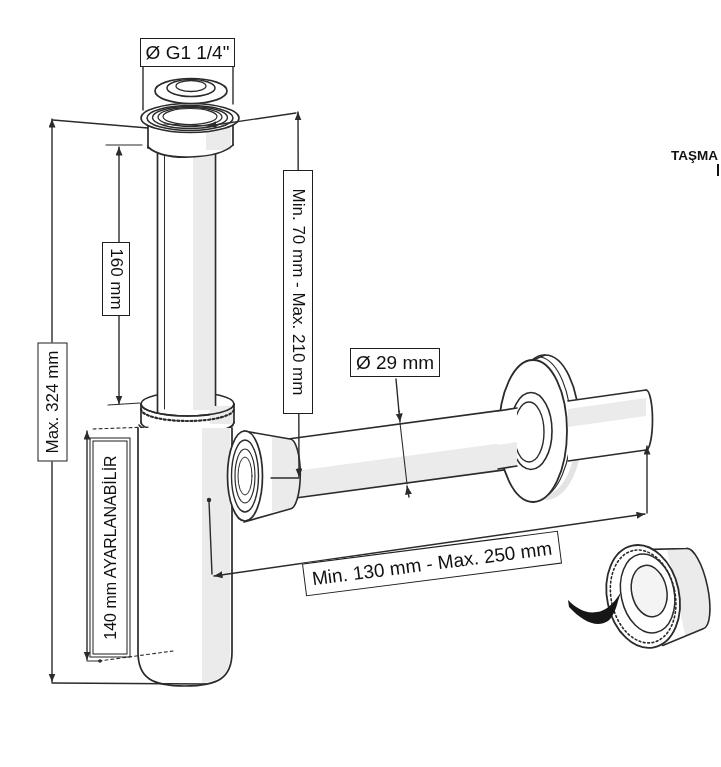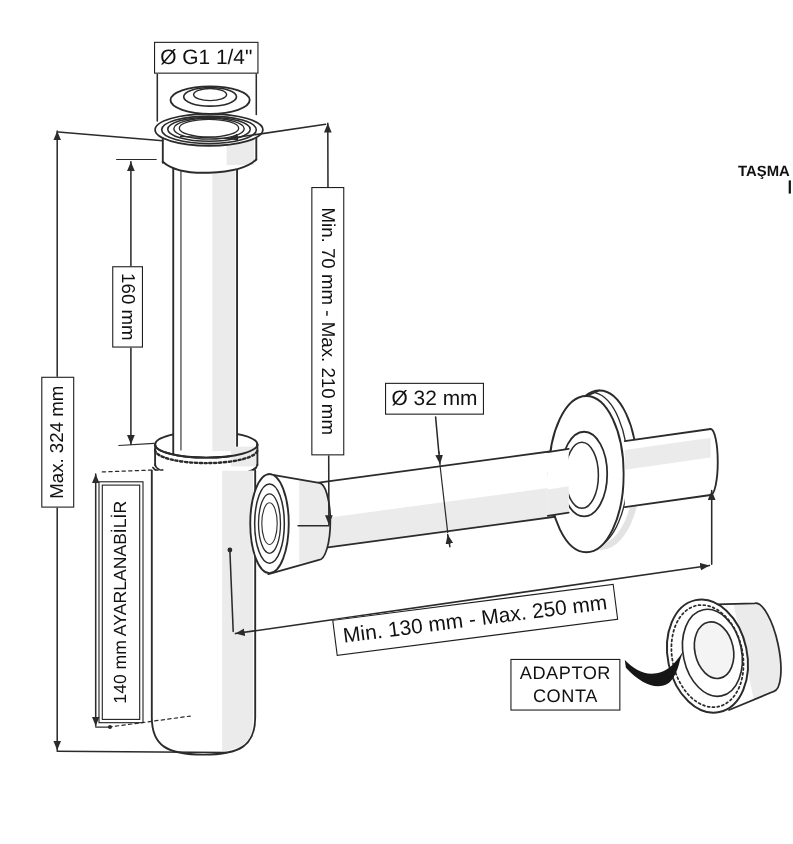--- a/index.html
+++ b/index.html
@@ -173,25 +173,21 @@
   <div class="lbl" style="left:140px;top:38px;width:95px;height:29px;font-size:19px;">Ø G1 1/4"</div>
 
   <div class="lbl rot90" style="left:79px;top:265px;width:74px;height:28px;font-size:17px;">160 mm</div>
 
   <div class="lbl rot90" style="left:176px;top:277px;width:244px;height:30px;font-size:17px;">Min. 70 mm - Max. 210 mm</div>
 
   <div class="lbl rotm90" style="left:-7px;top:387px;width:119px;height:30px;font-size:17px;">Max. 324 mm</div>
 
   <div class="lbl rotm90" style="left:3px;top:530px;width:214px;height:35px;font-size:16px;outline:1.6px solid #1f1f1f;outline-offset:2.5px;">140 mm AYARLANABİLİR</div>
 
-  <div class="lbl" style="left:350px;top:348px;width:90px;height:29px;font-size:19px;">Ø 32 mm</div>
+  <div class="lbl" style="left:350px;top:348px;width:90px;height:29px;font-size:19px;">Ø 29 mm</div>
 
   <div class="lbl" style="left:303px;top:547px;width:258px;height:33px;font-size:19px;transform:rotate(-7.3deg);">Min. 130 mm - Max. 250 mm</div>
 
-  <div class="lbl" style="left:464px;top:599px;width:100px;height:47px;font-size:16.5px;flex-direction:column;line-height:1.25;letter-spacing:0.5px;">
-    <span>ADAPTOR</span>
-    <span>CONTA</span>
-  </div>
 
   <div class="plain" style="left:671px;top:148px;font-size:13.5px;">TAŞMA</div>
   <div style="position:absolute;left:716.5px;top:164px;width:2.5px;height:12px;background:#111;"></div>
 
 </div>
 
 </body></html>

